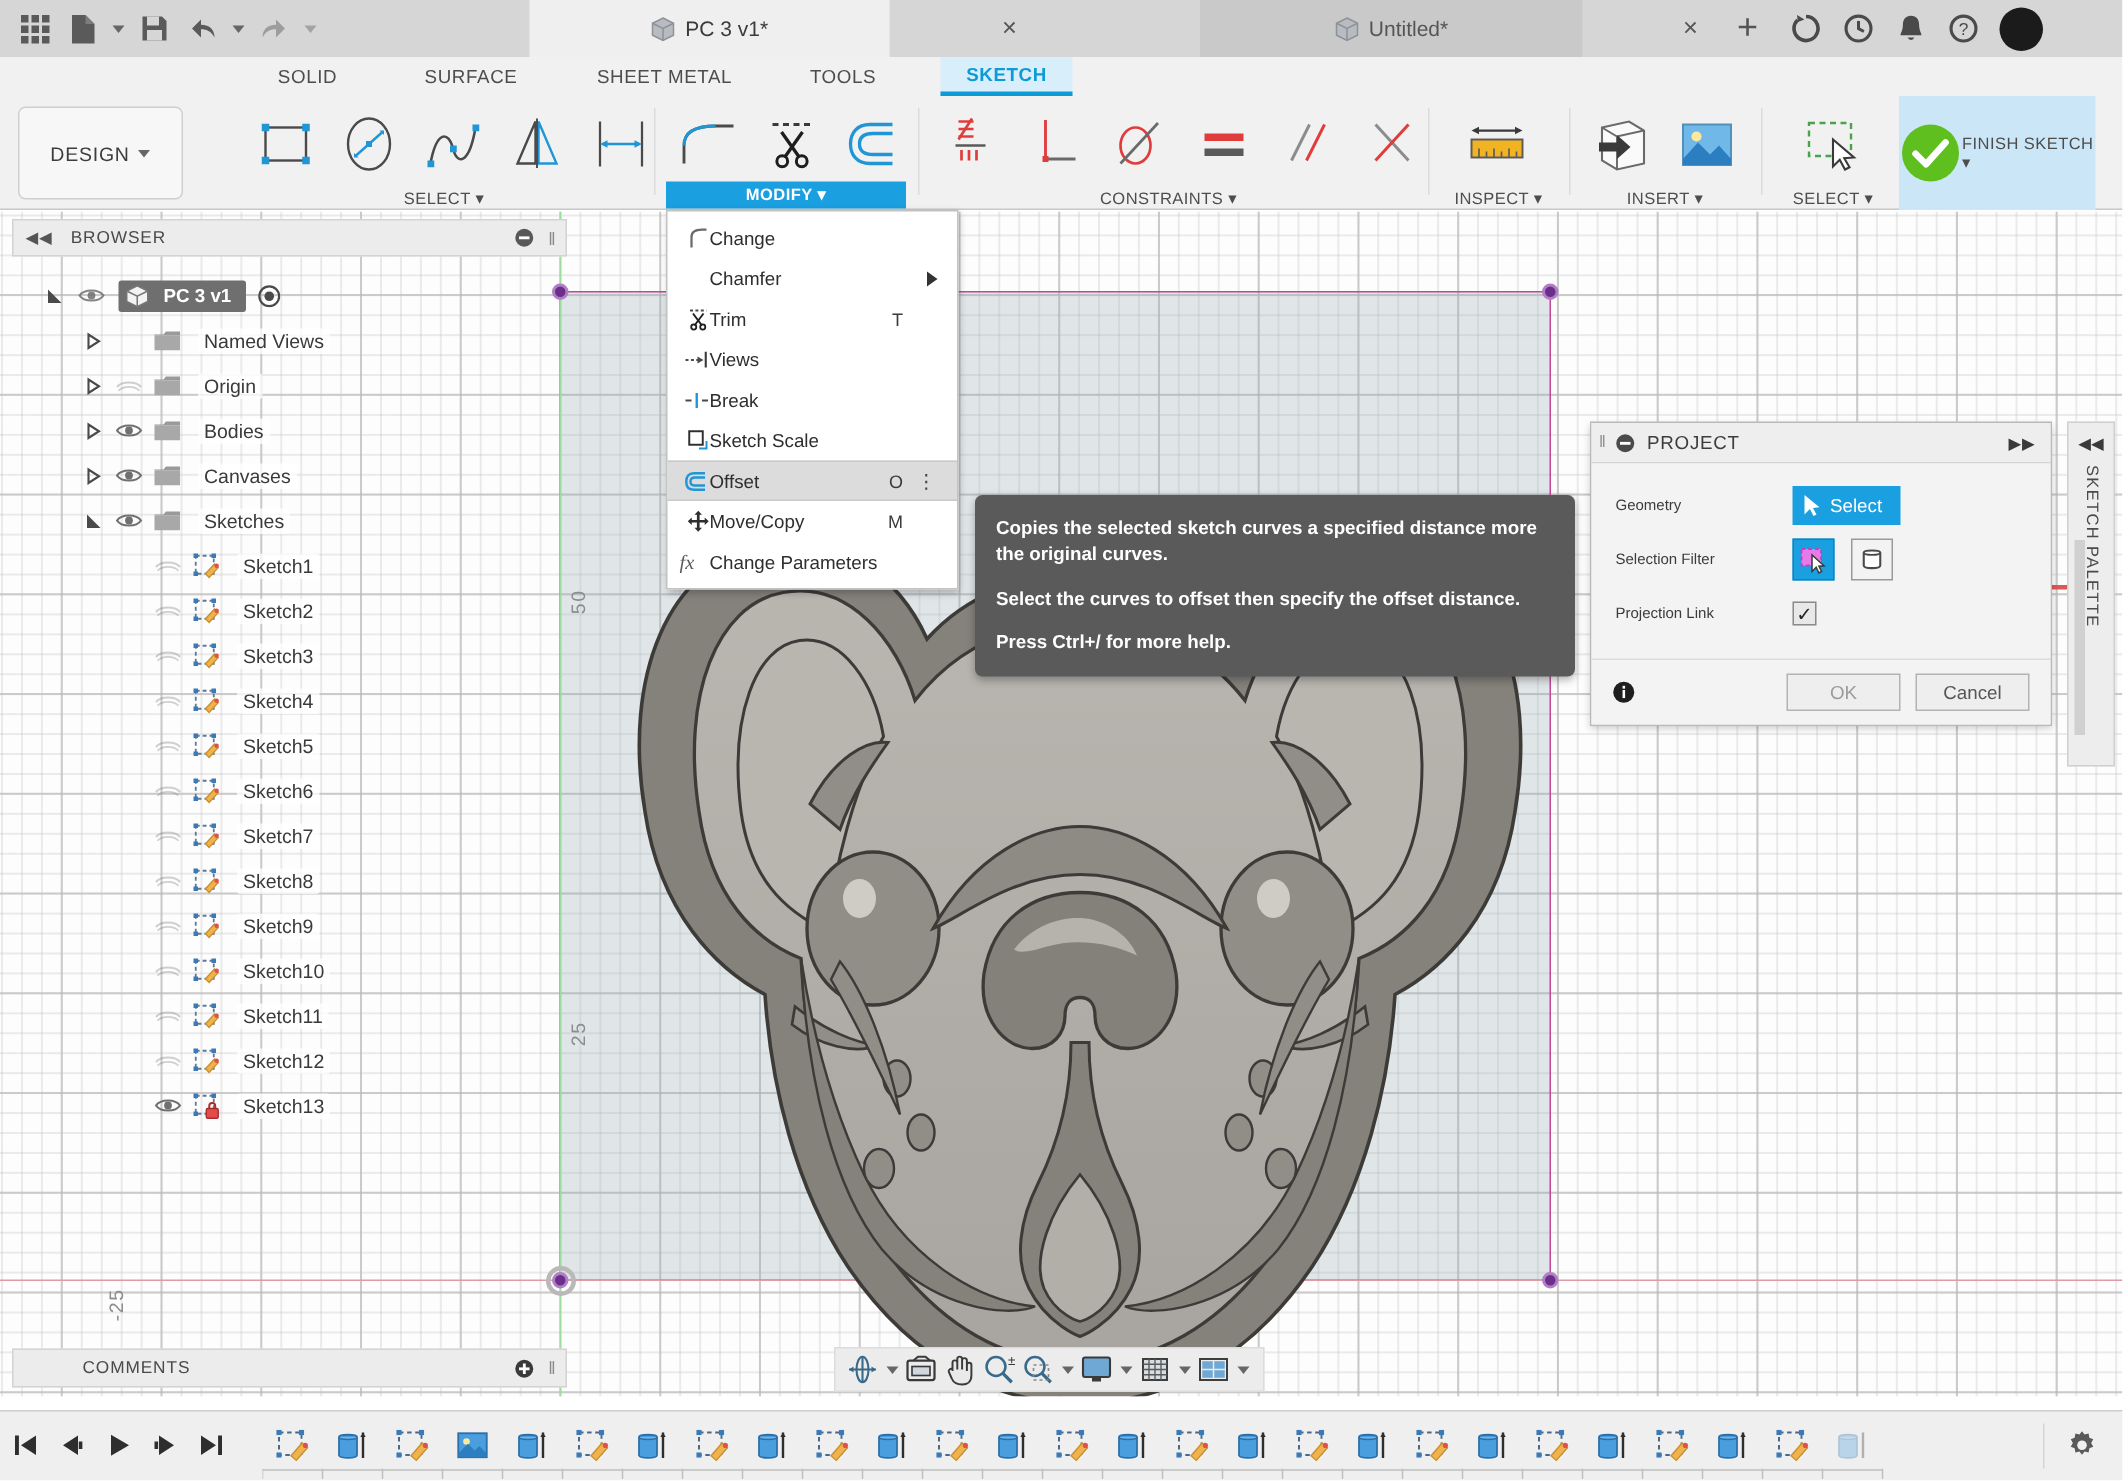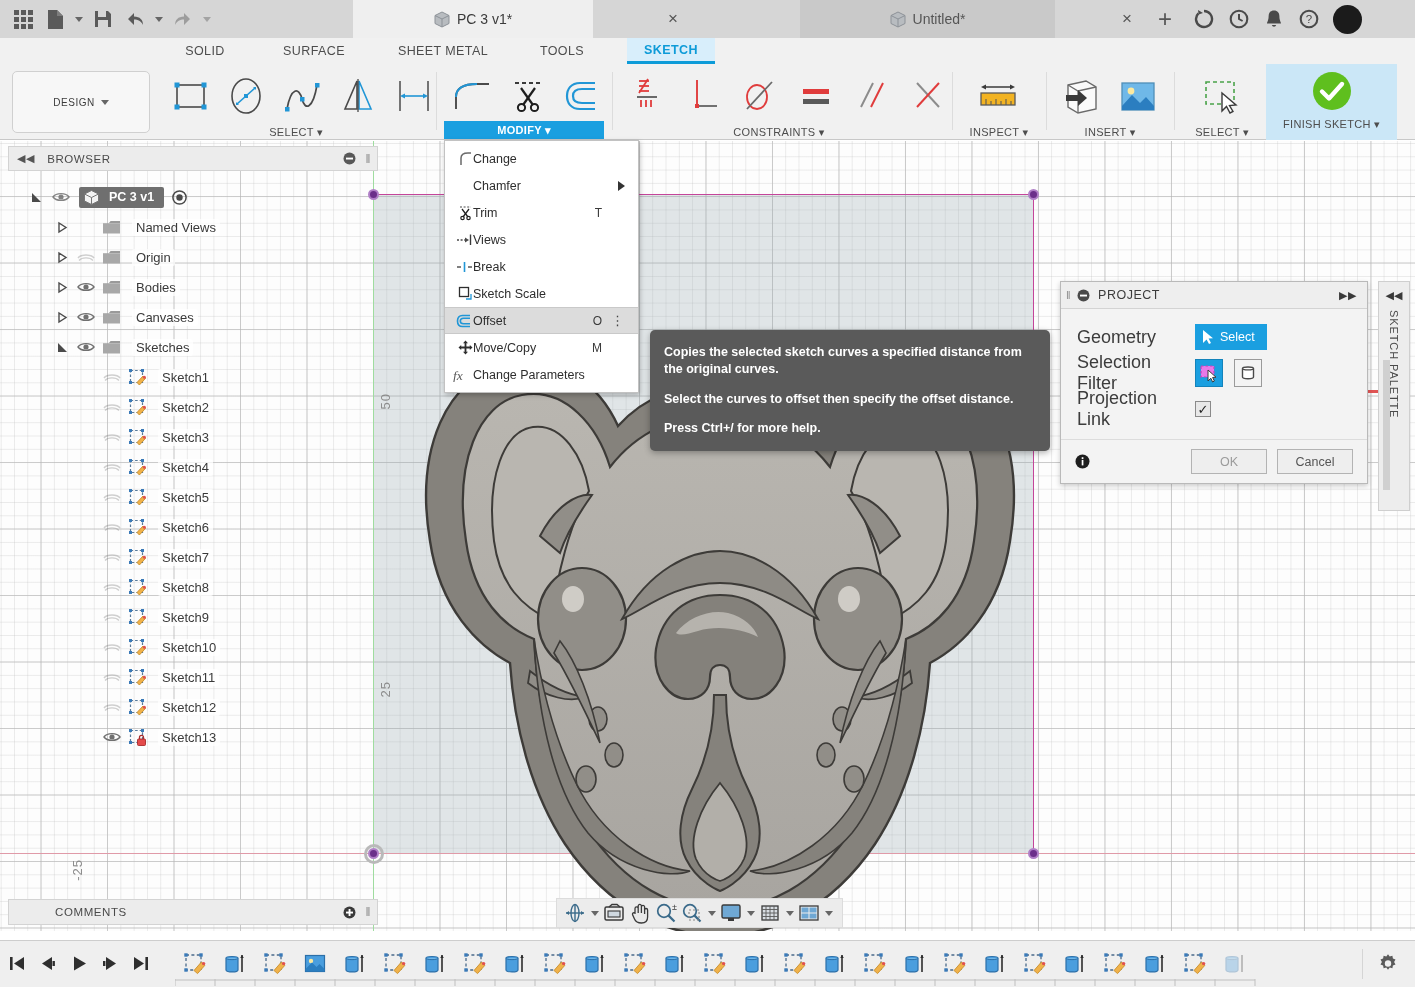--- a/index.html
+++ b/index.html
@@ -45,37 +45,37 @@
     background:#f1f1f1; border-bottom:1px solid #c8c8c8;
   }
   .tabrow { position:absolute; left:0; top:0; width:1415px; height:26px; }
   .rtab {
     position:absolute; top:0; height:26px; font-size:12.5px; color:#4d4d4d;
     display:flex; align-items:center; justify-content:center; letter-spacing:.4px;
   }
   .rtab.sel { color:#0d9bd8; background:#d8eefb; border-bottom:3px solid #0d9bd8; font-weight:bold;}
 
   .design-btn {
-    position:absolute; left:12px; top:33px; width:138px; height:62px;
+    position:absolute; left:12px; top:33px; width:110px; height:62px;
     background:#f7f7f7; border:1px solid #d0d0d0; border-radius:5px;
     display:flex; align-items:center; justify-content:center; gap:6px;
-    font-size:10px; color:#3c3c3c; letter-spacing:.5px;
+    font-size:13px; color:#3c3c3c; letter-spacing:.5px;
   }
   .panel { position:absolute; top:26px; height:76px; }
   .panel-lbl {
     position:absolute; bottom:1px; left:0; width:100%;
     text-align:center; font-size:11px; color:#4d4d4d; letter-spacing:.3px;
   }
   .panel-lbl.hl { background:#1a9fe0; color:#fff; height:18px; line-height:18px; font-weight:bold;}
   .tools-row { position:absolute; top:6px; left:0; display:flex; align-items:center; height:52px; }
   .tbtn { width:56px; height:52px; display:flex;align-items:center;justify-content:center; }
   .vdiv { position:absolute; top:34px; width:1px; height:58px; background:#dcdcdc; }
   .finish-wrap {
     position:absolute; top:26px; height:76px; background:#cbe7f7;
-    display:flex; flex-direction:column; align-items:center; justify-content:flex-start;
+    display:flex; flex-direction:row; align-items:center; justify-content:flex-start;
   }
 
   
   .browser-hdr {
     position:absolute; left:8px; top:146px; width:370px; height:25px;
     background:#ececec; border:1px solid #d3d3d3;
     display:flex; align-items:center; font-size:11.5px; color:#4a4a4a; letter-spacing:.6px;
   }
   .tree { position:absolute; left:8px; top:182px; width:370px; }
   .trow { height:30px; display:flex; align-items:center; font-size:13px; color:#3a3a3a; }
@@ -153,21 +153,21 @@
 
   
   .dialog {
     position:absolute; left:1060px; top:281px; width:308px;
     background:#f3f3f3; border:1px solid #b9b9b9; box-shadow:0 2px 5px rgba(0,0,0,.2);
   }
   .dlg-title { height:27px; display:flex; align-items:center; background:#eeeeee;
     border-bottom:1px solid #d3d3d3; font-size:12.5px; color:#3c3c3c; letter-spacing:.5px;}
   .dlg-body { padding:10px 0 12px 0; background:#f3f3f3;}
   .dlg-row { display:flex; align-items:center; height:36px; padding-left:16px;}
-  .dlg-lbl { width:118px; font-size:18px; color:#3c3c3c;}
+  .dlg-lbl { width:118px; font-size:10px; color:#3c3c3c;}
   .sel-btn { background:#1a9fe0; color:#fff; height:26px; padding:0 12px 0 6px;
     display:flex; align-items:center; gap:5px; font-size:12.5px;}
   .filter-btn { width:28px;height:28px; border:1px solid #9a9a9a; display:flex;align-items:center;justify-content:center;}
   .filter-btn.on { background:#1a9fe0; border-color:#1383bb;}
   .chk { width:16px;height:16px;border:1px solid #8a8a8a;background:#e8e8e8;
     display:flex;align-items:center;justify-content:center;font-size:13px;color:#222;}
   .dlg-foot { height:44px; border-top:1px solid #dcdcdc; display:flex; align-items:center;
     padding:0 14px; background:#f3f3f3;}
   .dbtn { height:25px; min-width:76px; border:1px solid #b3b3b3; background:#eeeeee;
     display:flex; align-items:center; justify-content:center; font-size:12.5px; color:#555;}
@@ -1176,21 +1176,21 @@
             <svg width="20" height="15" viewBox="0 0 20 15">
               <text x="0" y="12.5" font-size="13.5" font-style="italic" font-family="Liberation Serif, serif" fill="#5a5a5a">fx</text>
             </svg>
           </span>
           <span>Change Parameters</span>
         </div>
       </div>
   </div>
 
   <div class="tooltip">
-    <p>Copies the selected sketch curves a specified distance from the original curves.</p>
+    <p>Copies the selected sketch curves a specified distance more the original curves.</p>
     <p>Select the curves to offset then specify the offset distance.</p>
     <p>Press Ctrl+/ for more help.</p>
   </div>
 
   <div class="dialog">
     <div class="dlg-title">
       <span style="margin-left:5px;color:#8a8a8a;font-size:11px;">‖</span>
       <span style="margin-left:6px;display:flex;align-items:center;">
         <svg width="13" height="13" viewBox="0 0 13 13">
             <circle cx="6.5" cy="6.5" r="6" fill="#4a4a4a"></circle>

